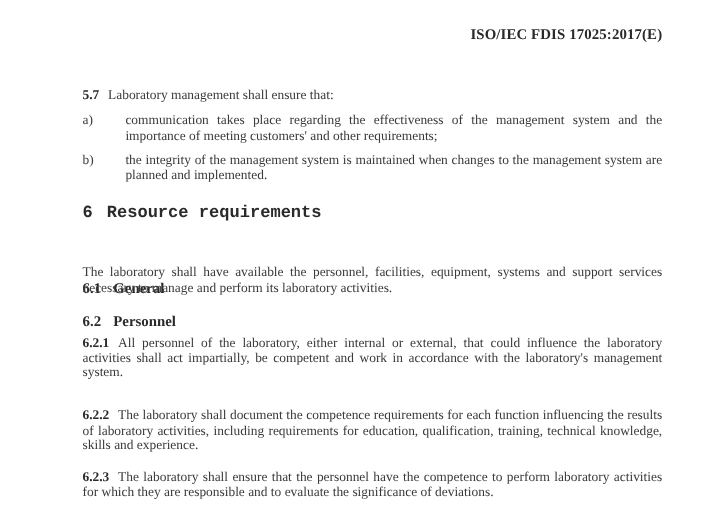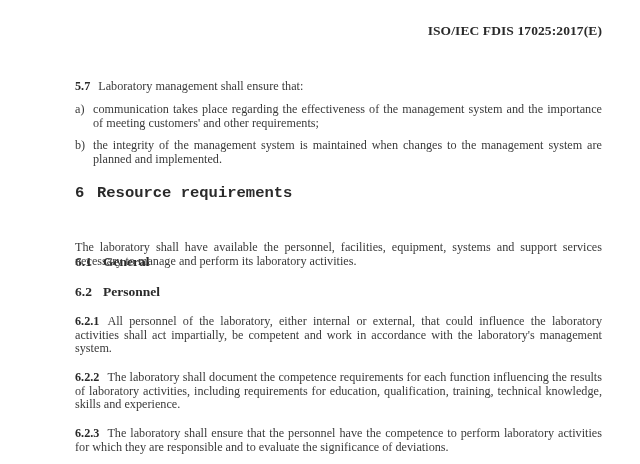--- a/index.html
+++ b/index.html
@@ -56,21 +56,21 @@
       font-size: 12.2px;
       line-height: 13.6px;
       color: #3a3a3a;
     }
     .list-marker {
       position: absolute;
       left: 0;
       top: 0;
     }
     .list-text {
-      margin-left: 18px;
+      margin-left: 39px;
       text-align: justify;
       text-align-last: left;
     }
     .h1 {
       position: absolute;
       left: 0;
       font-family: Liberation Mono, monospace;
       font-weight: bold;
       font-size: 15.5px;
       color: #2a2a2a;
@@ -141,21 +141,21 @@
   <div class="h2" style="top:216px;margin-top:38px;">
     <span class="h-num">6.1</span><span>General</span>
   </div>
 
   <div class="para" style="top:241px;">The laboratory shall have available the personnel, facilities, equipment, systems and support services necessary to manage and perform its laboratory activities.</div>
 
   <div class="h2" style="top:284px;">
     <span class="h-num">6.2</span><span>Personnel</span>
   </div>
 
-  <div class="para" style="top:315px;">
+  <div class="para" style="top:305px;">
     <span class="num-bold">6.2.1</span><span>All personnel of the laboratory, either internal or external, that could influence the laboratory activities shall act impartially, be competent and work in accordance with the laboratory's management system.</span>
   </div>
 
   <div class="para" style="top:371px;">
     <span class="num-bold">6.2.2</span><span>The laboratory shall document the competence requirements for each function influencing the results of laboratory activities, including requirements for education, qualification, training, technical knowledge, skills and experience.</span>
   </div>
 
   <div class="para" style="top:427px;">
     <span class="num-bold">6.2.3</span><span>The laboratory shall ensure that the personnel have the competence to perform laboratory activities for which they are responsible and to evaluate the significance of deviations.</span>
   </div>

